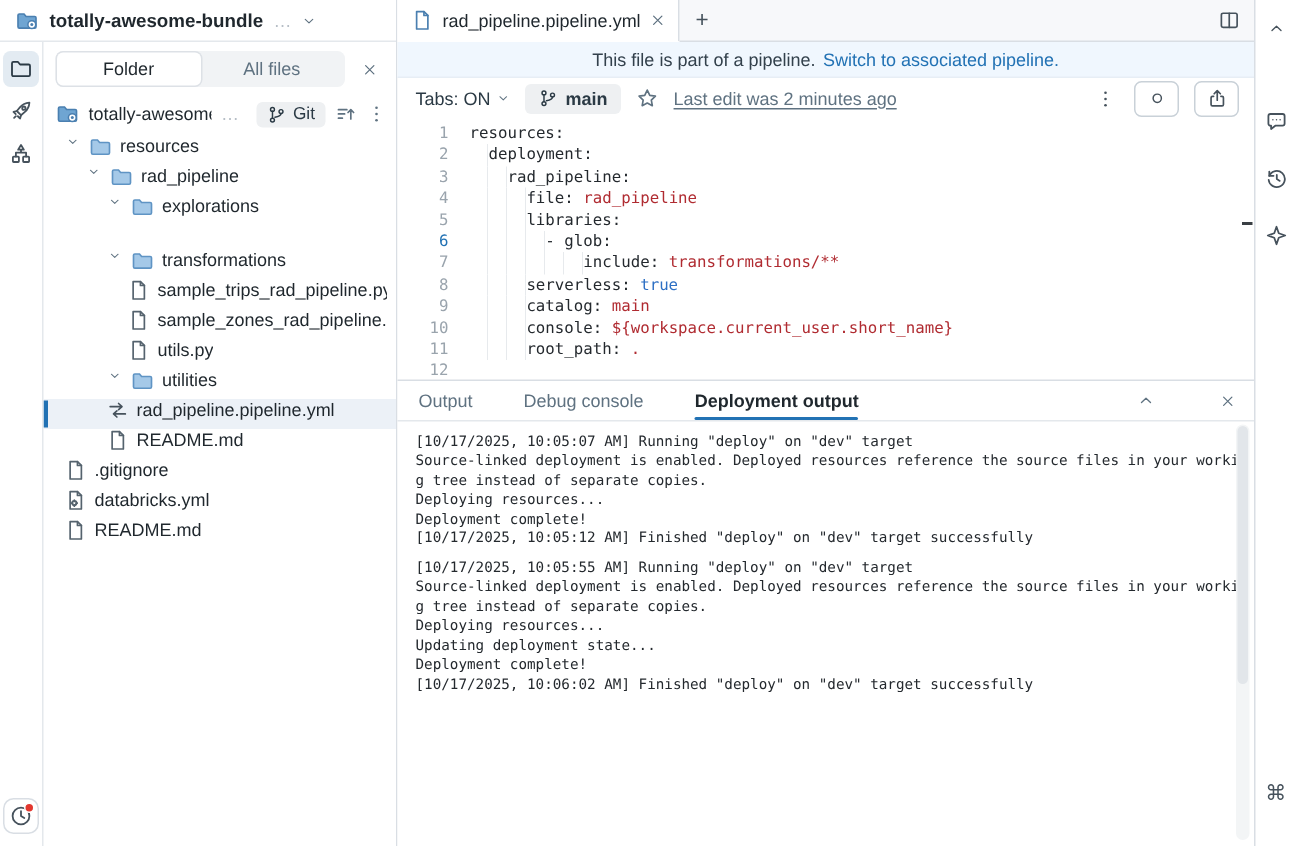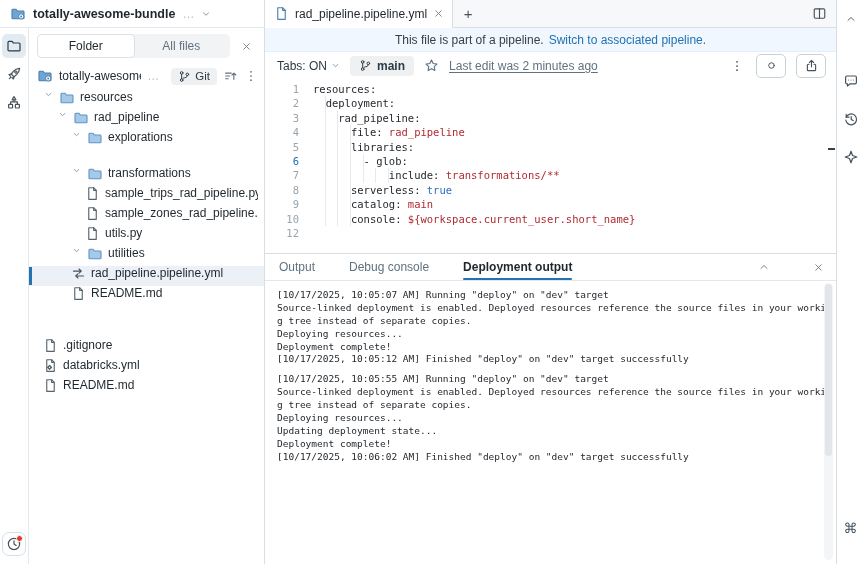--- a/index.html
+++ b/index.html
@@ -308,21 +308,21 @@
             </div>
             <div class="tree-row" style="padding-left: 42px;">
               <span class="icon" style="color: rgb(85, 99, 110);">
                 <svg width="15" height="15" viewBox="0 0 16 16" fill="none" stroke="currentColor" stroke-width="1.2" stroke-linecap="round" stroke-linejoin="round">
                   <path d="M4 1.8h5.2L12 4.6v9.6H4z"></path>
                   <path d="M9.2 1.8v2.8H12"></path>
                 </svg>
               </span>
               <span class="lbl">README.md</span>
             </div>
-            <div class="tree-row" style="padding-left: 14px; margin-top: 32px;">
+            <div class="tree-row" style="padding-left: 14px;">
               <span class="icon" style="color: rgb(85, 99, 110);">
                 <svg width="15" height="15" viewBox="0 0 16 16" fill="none" stroke="currentColor" stroke-width="1.2" stroke-linecap="round" stroke-linejoin="round">
                   <path d="M4 1.8h5.2L12 4.6v9.6H4z"></path>
                   <path d="M9.2 1.8v2.8H12"></path>
                 </svg>
               </span>
               <span class="lbl">.gitignore</span>
             </div>
             <div class="tree-row" style="padding-left: 14px;">
               <span class="icon" style="color: rgb(85, 99, 110);">
@@ -433,20 +433,21 @@
     <div class="cl"><span class="ln">1</span><span class="tok-k">resources:</span></div>
         <div class="cl"><span class="ln">2</span><span class="guides" style="width: 2ch;"></span><span class="tok-k">deployment:</span></div>
         <div class="cl"><span class="ln">3</span><span class="guides" style="width: 4ch;"></span><span class="tok-k">rad_pipeline:</span></div>
         <div class="cl"><span class="ln">4</span><span class="guides" style="width: 6ch;"></span><span class="tok-k">file: </span><span class="tok-v">rad_pipeline</span></div>
         <div class="cl"><span class="ln">5</span><span class="guides" style="width: 6ch;"></span><span class="tok-k">libraries:</span></div>
         <div class="cl"><span class="ln cur">6</span><span class="guides" style="width: 8ch;"></span><span class="tok-k">- glob:</span></div>
         <div class="cl"><span class="ln">7</span><span class="guides" style="width: 12ch;"></span><span class="tok-k">include: </span><span class="tok-v">transformations/**</span></div>
         <div class="cl"><span class="ln">8</span><span class="guides" style="width: 6ch;"></span><span class="tok-k">serverless: </span><span class="tok-b">true</span></div>
         <div class="cl"><span class="ln">9</span><span class="guides" style="width: 6ch;"></span><span class="tok-k">catalog: </span><span class="tok-v">main</span></div>
         <div class="cl"><span class="ln">10</span><span class="guides" style="width: 6ch;"></span><span class="tok-k">console: </span><span class="tok-v">${workspace.current_user.short_name}</span></div>
+        <div class="cl"><span class="ln">11</span><span class="guides" style="width: 6ch;"></span><span class="tok-k">root_path: </span><span class="tok-v">.</span></div>
         <div class="cl"><span class="ln">12</span></div>
       </div>
 
     <section class="output">
       <div class="output-header" id="output-tabs">
           <button class="otab">Output</button>
           <button class="otab">Debug console</button>
           <button class="otab active">Deployment output</button>
           <div class="grow"></div>
           <button class="icon-btn">

